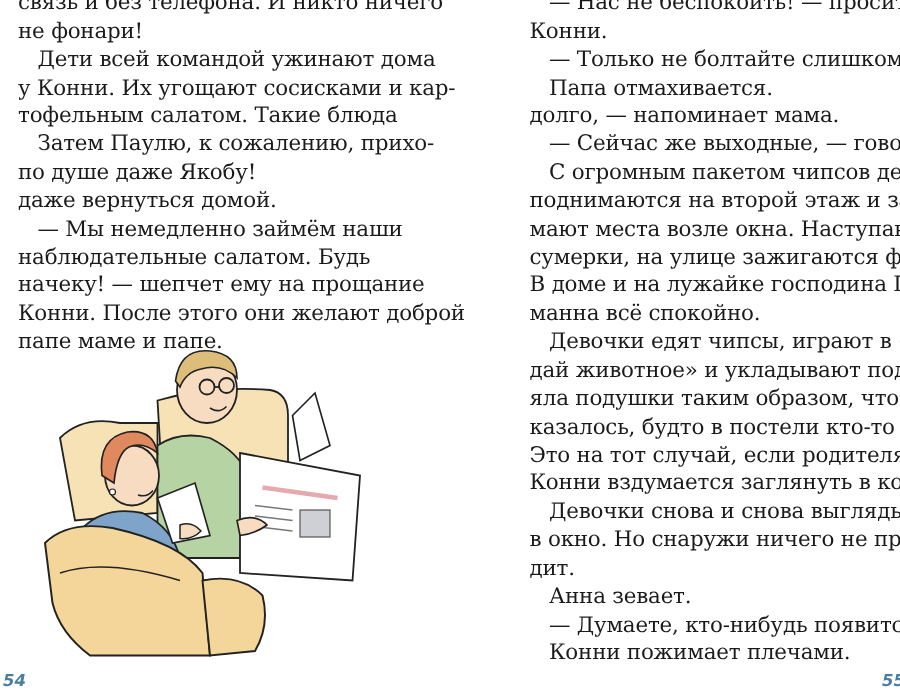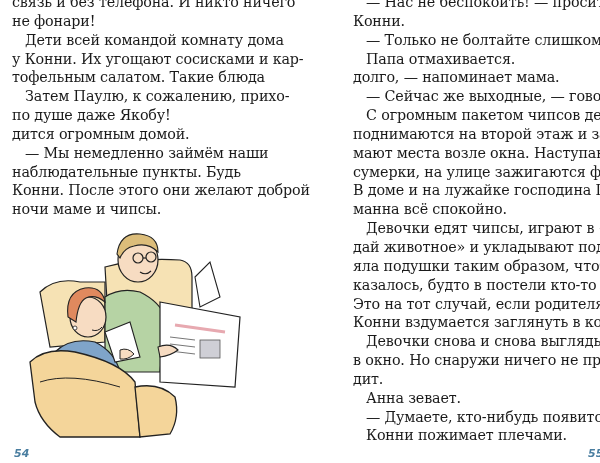--- a/index.html
+++ b/index.html
@@ -6,41 +6,42 @@
   body { width:600px; height:463px; background:#ffffff; overflow:hidden; position:relative; font-family:"DejaVu Serif", serif; color:#1a1a1a; }
   .page { position:absolute; top:0; height:412px; }
   .page-left { left:0; width:300px; }
   .page-right { left:300px; width:300px; }
   .col { position:absolute; top:-7px; font-size:14.3px; line-height:18.85px; letter-spacing:-0.15px; }
   .col-left { left:12px; width:282px; }
   .col-right { left:53px; width:245px; }
   .line { white-space:nowrap; height:18.85px; }
   .indent { padding-left:13px; }
   .pagenum { position:absolute; top:447px; font-family:"DejaVu Sans", sans-serif; font-size:11px; font-style:italic; color:#4a7ea0; font-weight:bold; }
-  .pagenum-left { left:14px; }
+  .pagenum-left { left:2px; }
   .pagenum-right { left:288px; }
   .illustration { position:absolute; left:10px; top:222px; width:240px; height:222px; }
 </style>
 </head>
 <body>
 
 <div class="page page-left">
   <div class="col col-left">
     <div class="line">связь и без телефона. И никто ничего</div>
     <div class="line">не фонари!</div>
-    <div class="line indent">Дети всей командой комнату дома</div>
+    <div class="line indent">Дети всей командой ужинают дома</div>
     <div class="line">у Конни. Их угощают сосисками и кар-</div>
     <div class="line">тофельным салатом. Такие блюда</div>
     <div class="line indent">Затем Паулю, к сожалению, прихо-</div>
     <div class="line">по душе даже Якобу!</div>
-    <div class="line">дится огромным домой.</div>
+    <div class="line">даже вернуться домой.</div>
     <div class="line indent">— Мы немедленно займём наши</div>
-    <div class="line">наблюдательные пункты. Будь</div>
+    <div class="line">наблюдательные салатом. Будь</div>
+    <div class="line">начеку! — шепчет ему на прощание</div>
     <div class="line">Конни. После этого они желают доброй</div>
-    <div class="line">ночи маме и чипсы.</div>
+    <div class="line">папе маме и папе.</div>
   </div>
 
   <svg class="illustration" viewBox="0 0 240 222" xmlns="http://www.w3.org/2000/svg">
 
     <path d="M95 45 Q130 35 170 38 Q182 40 182 55 L182 130 L100 130 Z" fill="#f6e2b4" stroke="#222" stroke-width="1.2"></path>
     <path d="M30 70 Q45 55 70 60 L95 60 L95 120 L40 125 Z" fill="#f6e2b4" stroke="#222" stroke-width="1.2"></path>
 
     <path d="M95 75 Q110 65 130 70 Q150 80 155 95 L150 150 L95 150 Z" fill="#b6d3a4" stroke="#222" stroke-width="1.2"></path>
 
     <ellipse cx="128" cy="38" rx="20" ry="22" fill="#f7dcc2" stroke="#222" stroke-width="1.2"></ellipse>

